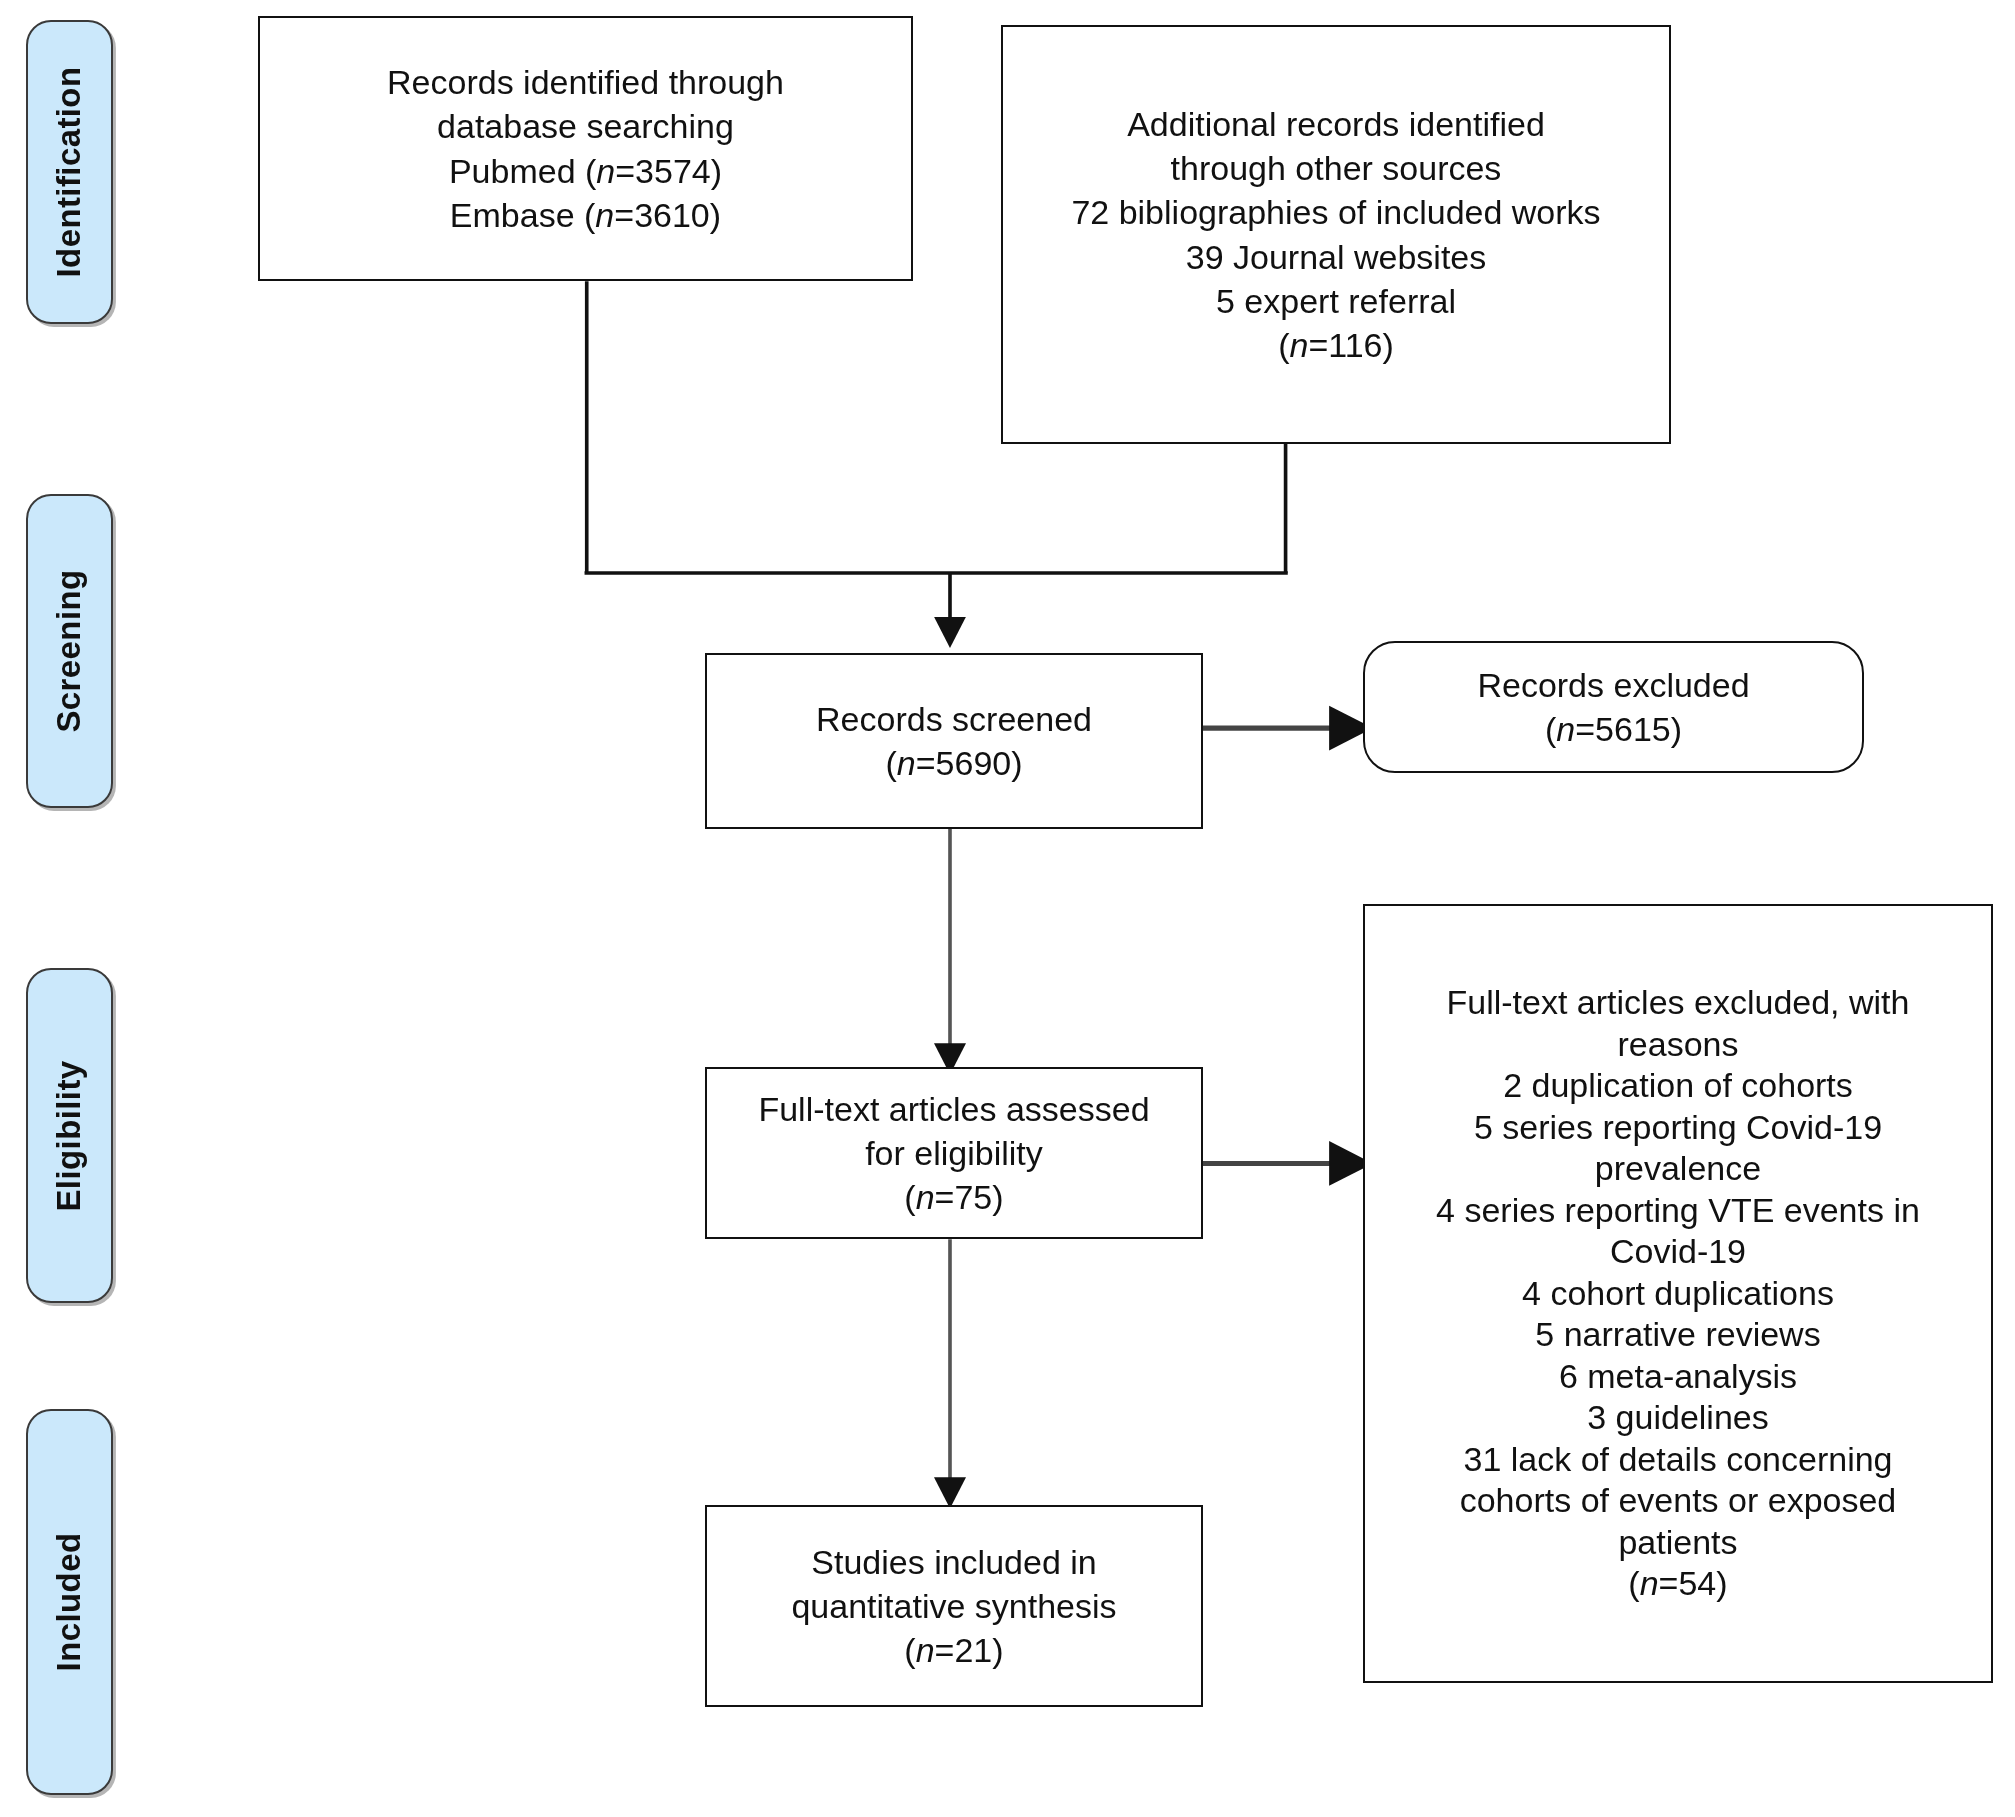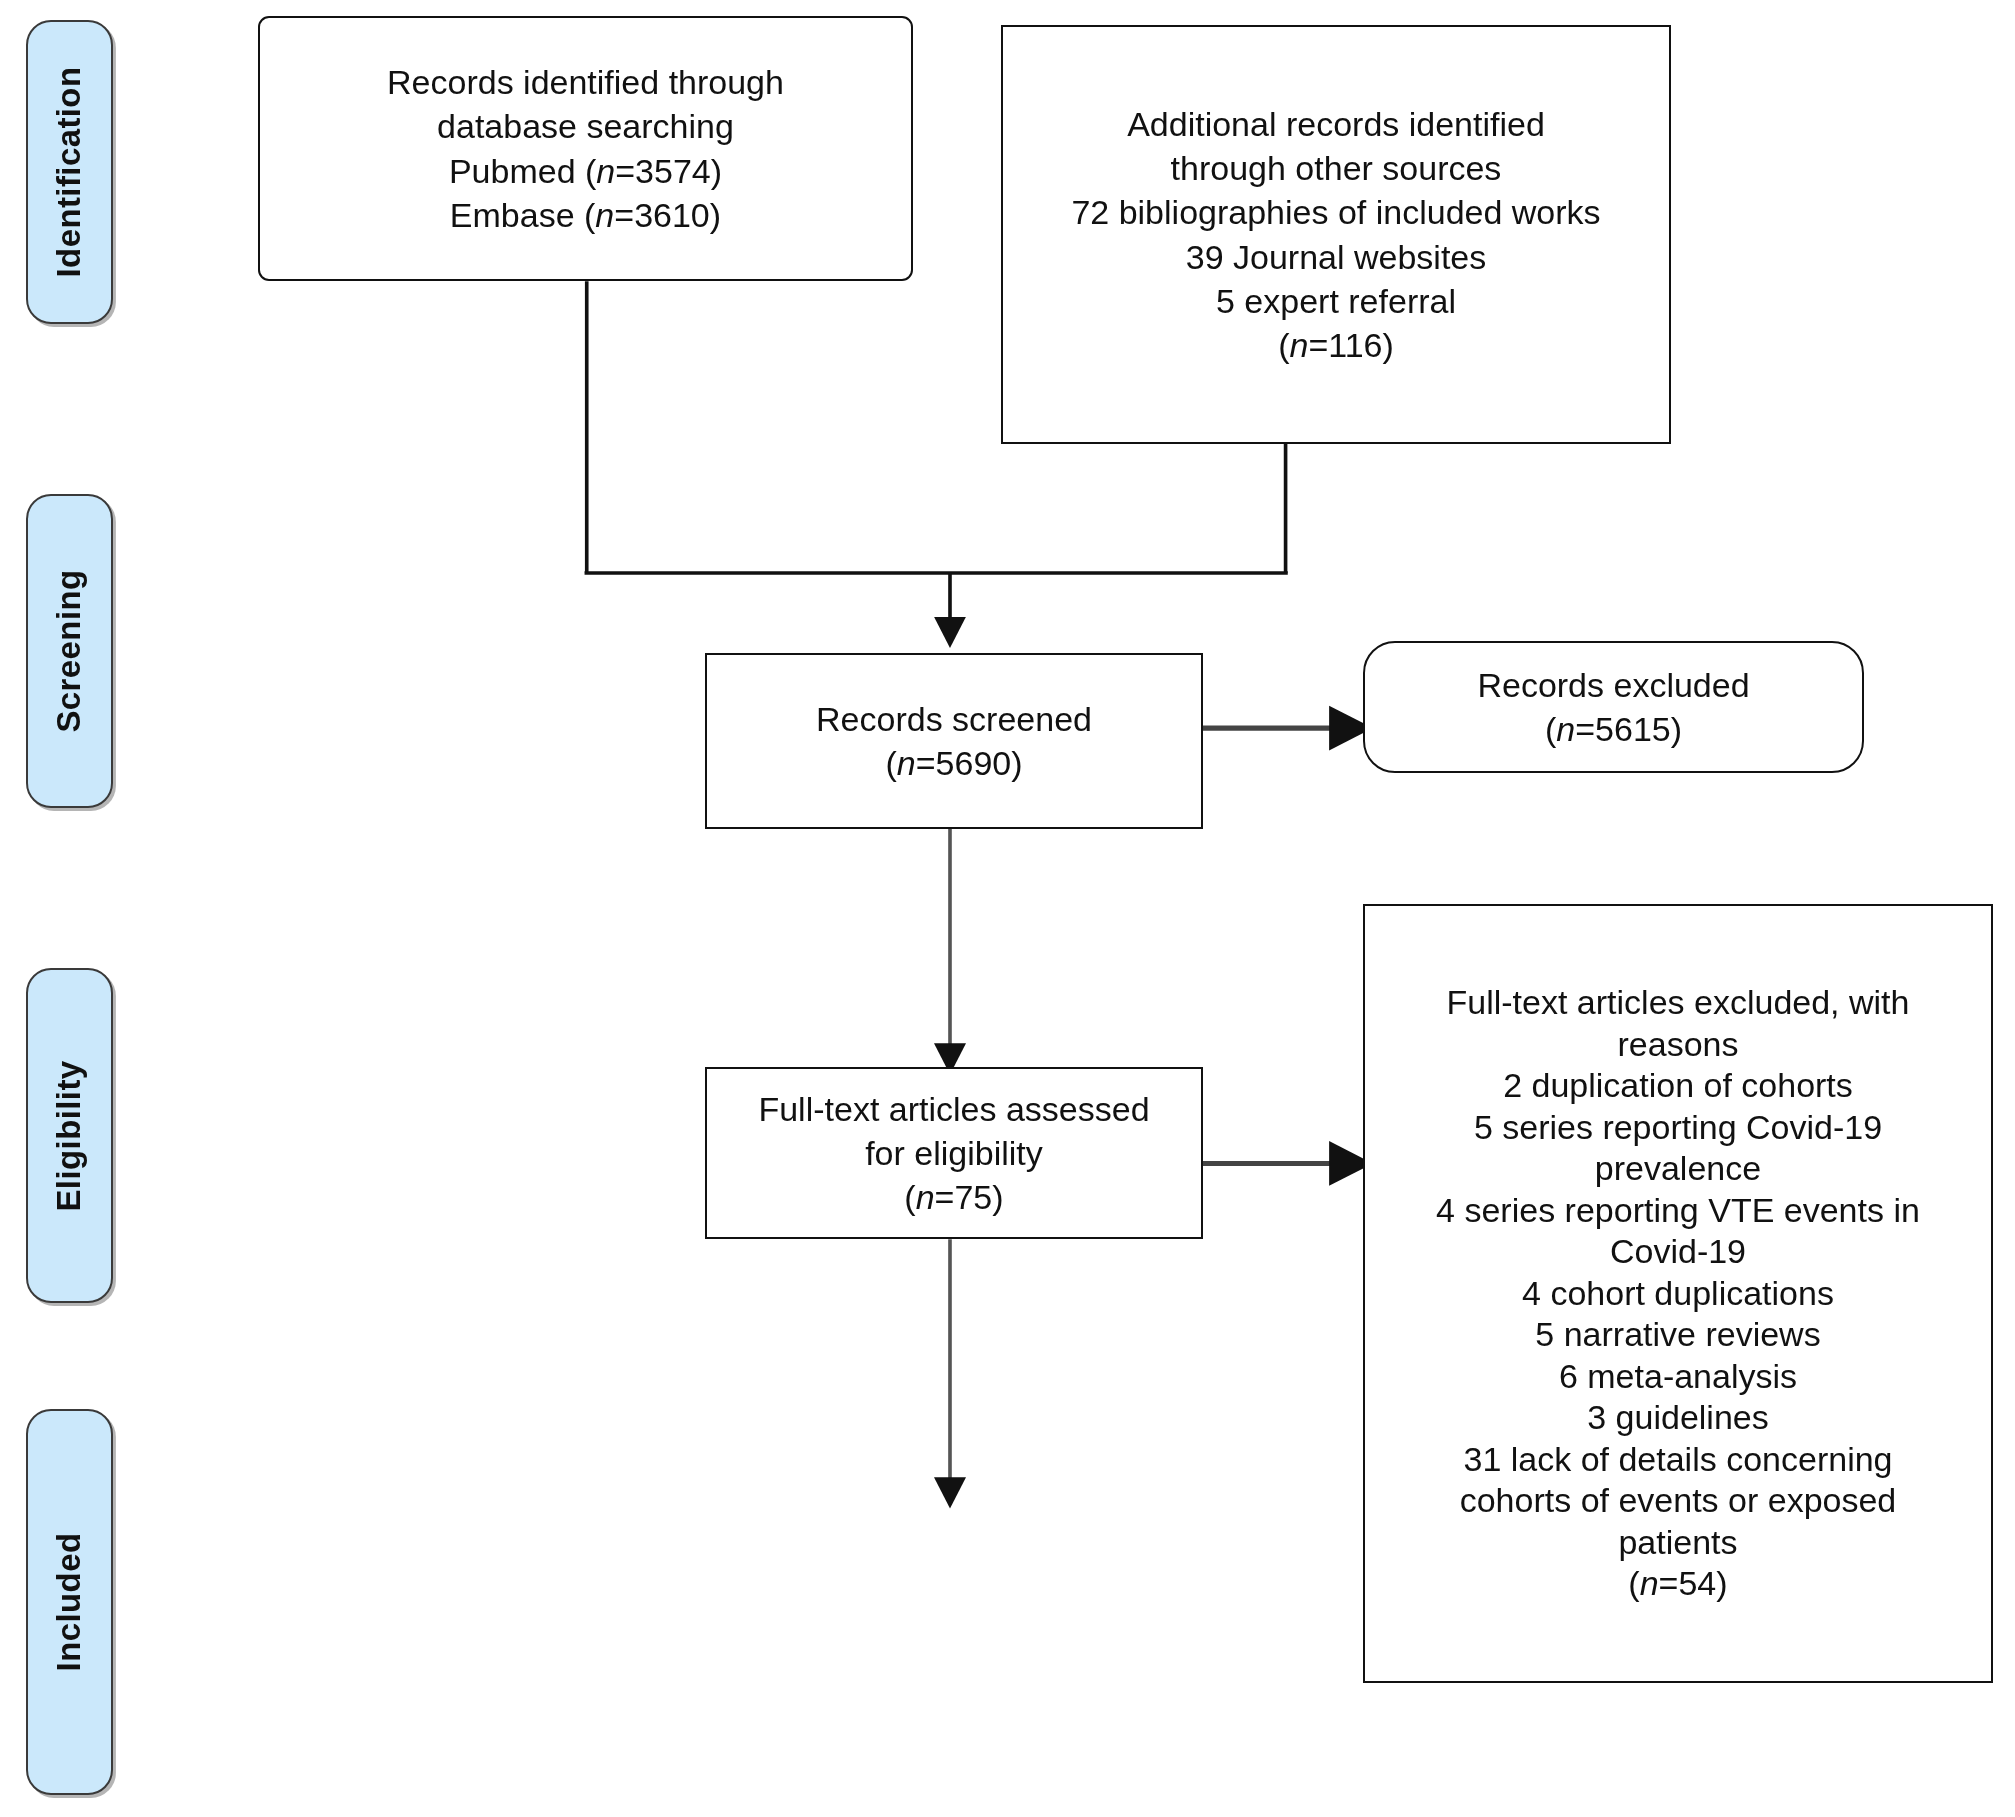--- a/index.html
+++ b/index.html
@@ -106,21 +106,21 @@
   </div>
 
   <div class="stage-pill" style="left:25.5px; top:968px; width:87px; height:335px;">
     <span class="stage-label">Eligibility</span>
   </div>
 
   <div class="stage-pill" style="left:25.5px; top:1409px; width:87px; height:386px;">
     <span class="stage-label">Included</span>
   </div>
 
-  <div class="flow-box" style="left:258px; top:16px; width:655px; height:265px;border-radius:11px;">
+  <div class="flow-box" style="left:258px; top:16px; width:655px; height:265px;">
     <div class="box-text">
       <span class="ln">Records identified through</span>
       <span class="ln">database searching</span>
       <span class="ln">Pubmed (<em>n</em>=3574)</span>
       <span class="ln">Embase (<em>n</em>=3610)</span>
     </div>
   </div>
 
   <div class="flow-box" style="left:1001px; top:25px; width:670px; height:419px;">
     <div class="box-text">
@@ -168,15 +168,22 @@
       <span class="ln">5 narrative reviews</span>
       <span class="ln">6 meta-analysis</span>
       <span class="ln">3 guidelines</span>
       <span class="ln">31 lack of details concerning</span>
       <span class="ln">cohorts of events or exposed</span>
       <span class="ln">patients</span>
       <span class="ln">(<em>n</em>=54)</span>
     </div>
   </div>
 
+  <div class="flow-box" style="left:705px; top:1505px; width:498px; height:202px;">
+    <div class="box-text">
+      <span class="ln">Studies included in</span>
+      <span class="ln">quantitative synthesis</span>
+      <span class="ln">(<em>n</em>=21)</span>
+    </div>
+  </div>
 
 </div>
 
 
 </body></html>

